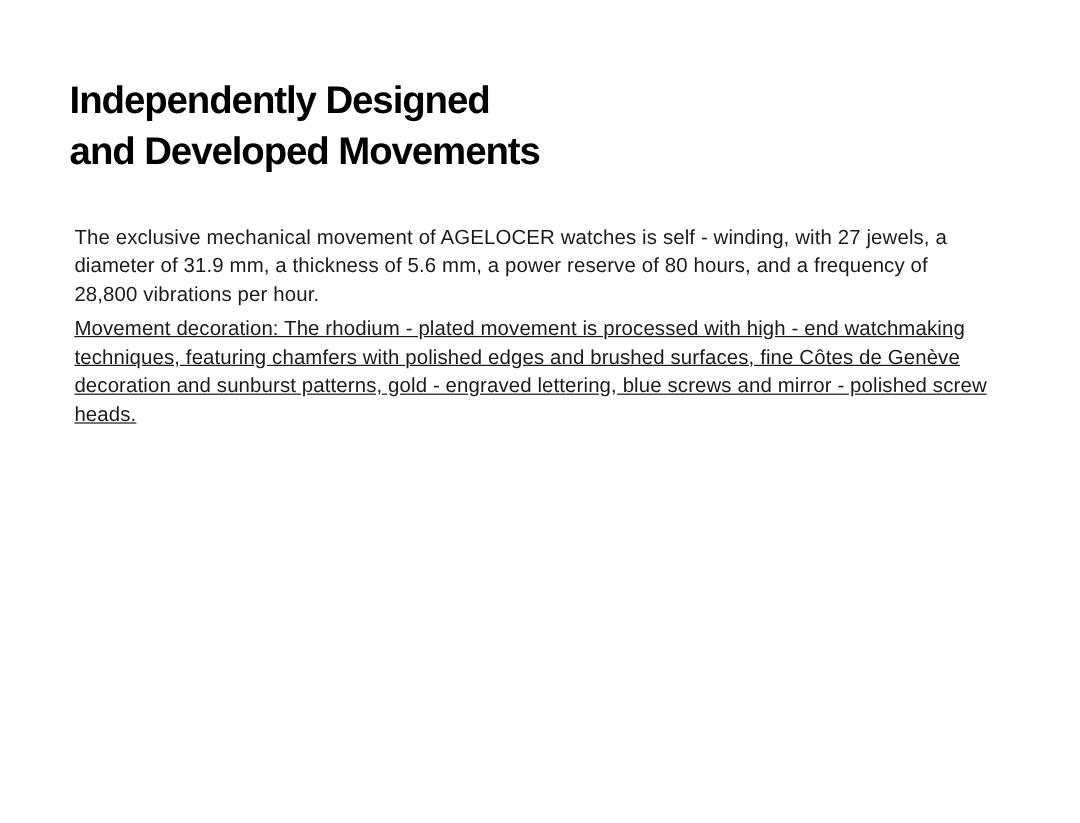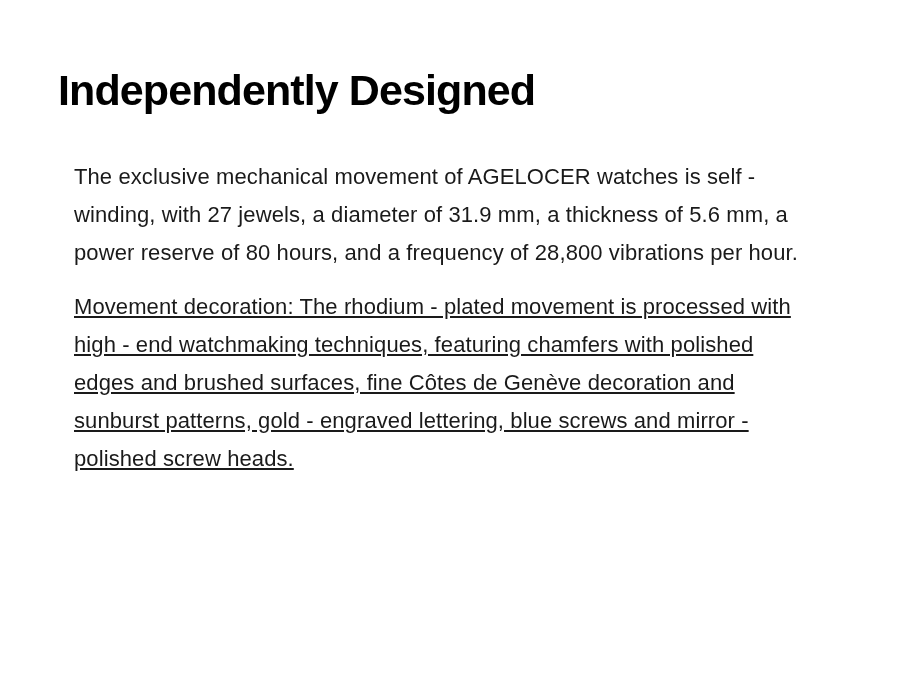--- a/index.html
+++ b/index.html
@@ -17,55 +17,56 @@
   .page {
     position: relative;
     width: 900px;
     height: 686px;
     box-sizing: border-box;
     padding: 62px 60px 0 58px;
   }
   .headline {
     margin: 0;
     font-family: "Liberation Sans", sans-serif;
-    font-size: 43px;
+    font-size: 32px;
     line-height: 1.34;
     font-weight: 700;
     letter-spacing: -0.9px;
     color: #000000;
     max-width: 720px;
   }
   .headline .line {
     display: block;
     white-space: nowrap;
   }
   .body-copy {
     margin-top: 38px;
     max-width: 770px;
   }
   .para {
-    margin: 16px;
-    font-size: 22px;
-    line-height: 38px;
+    margin: 4px;
+    font-size: 17px;
+    line-height: 24px;
     color: #1a1a1a;
     font-weight: 400;
     letter-spacing: 0.1px;
   }
   .para + .para {
     margin-top: 0;
     text-decoration: underline;
   }
 </style>
 </head>
 <body>
 
 <div class="page">
 
   <h1 class="headline">
     <span class="line">Independently Designed</span>
+    <span class="line">and Developed Movements</span>
   </h1>
 
   <div class="body-copy">
     <p class="para">The exclusive mechanical movement of AGELOCER watches is self - winding, with 27 jewels, a diameter of 31.9 mm, a thickness of 5.6 mm, a power reserve of 80 hours, and a frequency of 28,800 vibrations per hour.</p>
     <p class="para">Movement decoration: The rhodium - plated movement is processed with high - end watchmaking techniques, featuring chamfers with polished edges and brushed surfaces, fine Côtes de Genève decoration and sunburst patterns, gold - engraved lettering, blue screws and mirror - polished screw heads.</p>
   </div>
 
 </div>
 
 </body></html>

